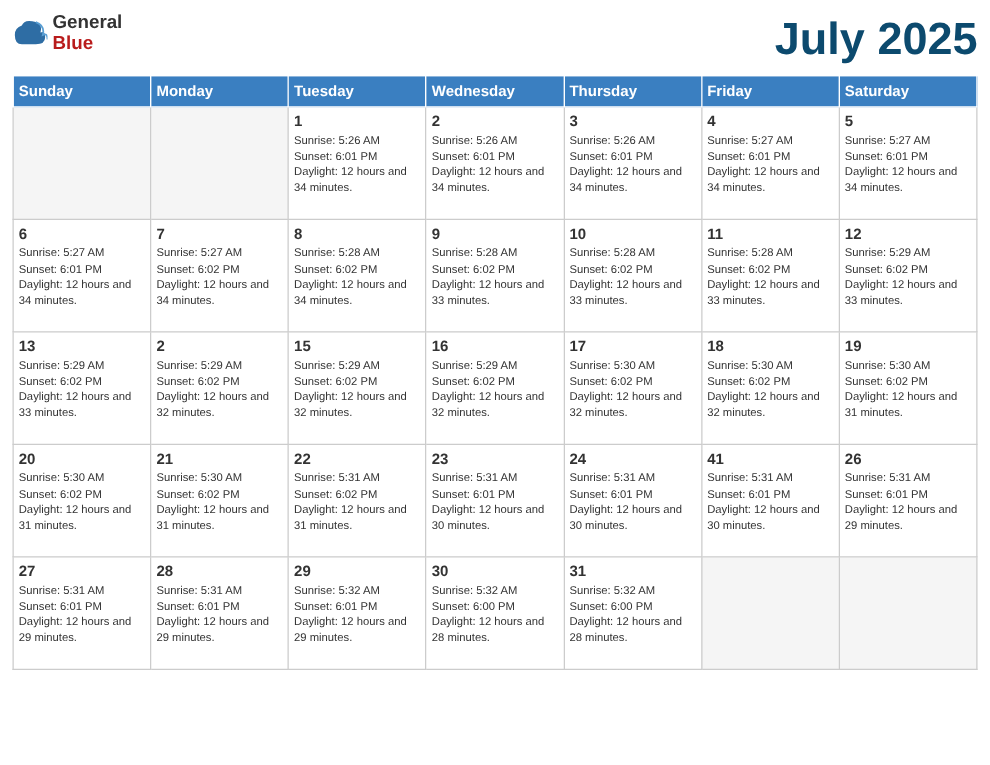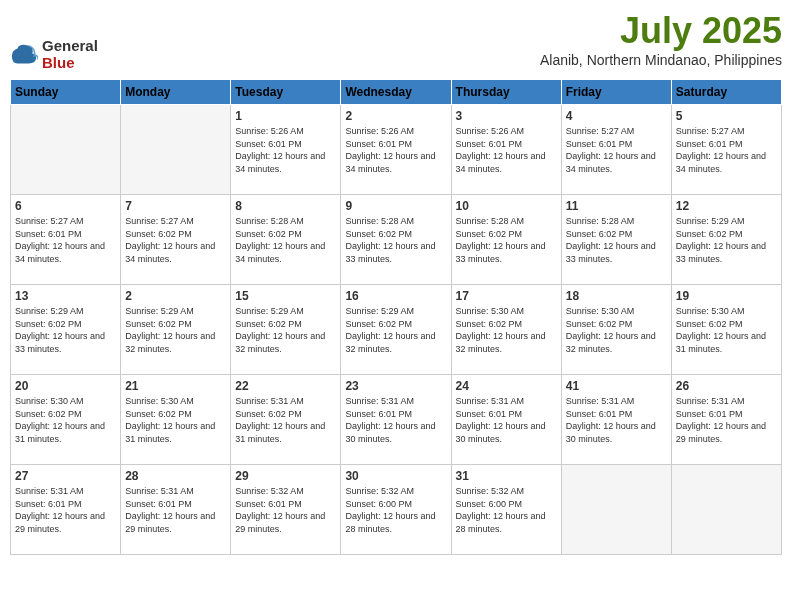--- a/index.html
+++ b/index.html
@@ -13,21 +13,20 @@
     .header {
       display: flex;
       justify-content: space-between;
       align-items: flex-start;
       margin-bottom: 8px;
     }
     .logo {
       display: flex;
       align-items: center;
       gap: 4px;
-      margin-top: 28px;
     }
     .logo-text {
       display: flex;
       flex-direction: column;
       line-height: 1.1;
     }
     .logo-general {
       font-size: 15px;
       font-weight: bold;
       color: #333;
@@ -40,34 +39,34 @@
     .logo-icon {
       width: 28px;
       height: 28px;
     }
     .title-block {
       text-align: right;
     }
     .month-title {
       font-size: 36px;
       font-weight: bold;
-      color: #4d7c0f;
+      color: #0c4a6e;
     }
     .location-title {
       font-size: 14px;
       color: #333;
     }
     .calendar-table {
       width: 100%;
       border-collapse: collapse;
       table-layout: fixed;
     }
     .calendar-table th {
       background-color: #3a7fc1;
-      color: #000000;
+      color: #ffffff;
       font-size: 12px;
       font-weight: bold;
       padding: 5px 4px;
       text-align: left;
       border: 1px solid #fff;
     }
     .calendar-table td {
       border: 1px solid #ccc;
       vertical-align: top;
       padding: 4px;
@@ -100,21 +99,20 @@
       <path d="M8 8 Q10 2 20 5 Q26 7 24 14 Q28 12 28 18 Q28 24 20 24 L8 24 Q2 24 2 16 Q2 10 8 8Z" fill="#2e6da4"></path>
       <path d="M20 5 Q28 8 26 16 Q30 14 30 20" fill="none" stroke="#5a9fd4" stroke-width="1.5"></path>
     </svg>
     <div class="logo-text">
       <span class="logo-general">General</span>
       <span class="logo-blue">Blue</span>
     </div>
   </div>
   <div class="title-block">
     <div class="month-title">July 2025</div>
-    <div class="location-title">Alanib, Northern Mindanao, Philippines</div>
   </div>
 </div>
 
 <table class="calendar-table">
   <thead>
     <tr>
     <th>Sunday</th>
         <th>Monday</th>
         <th>Tuesday</th>
         <th>Wednesday</th>

